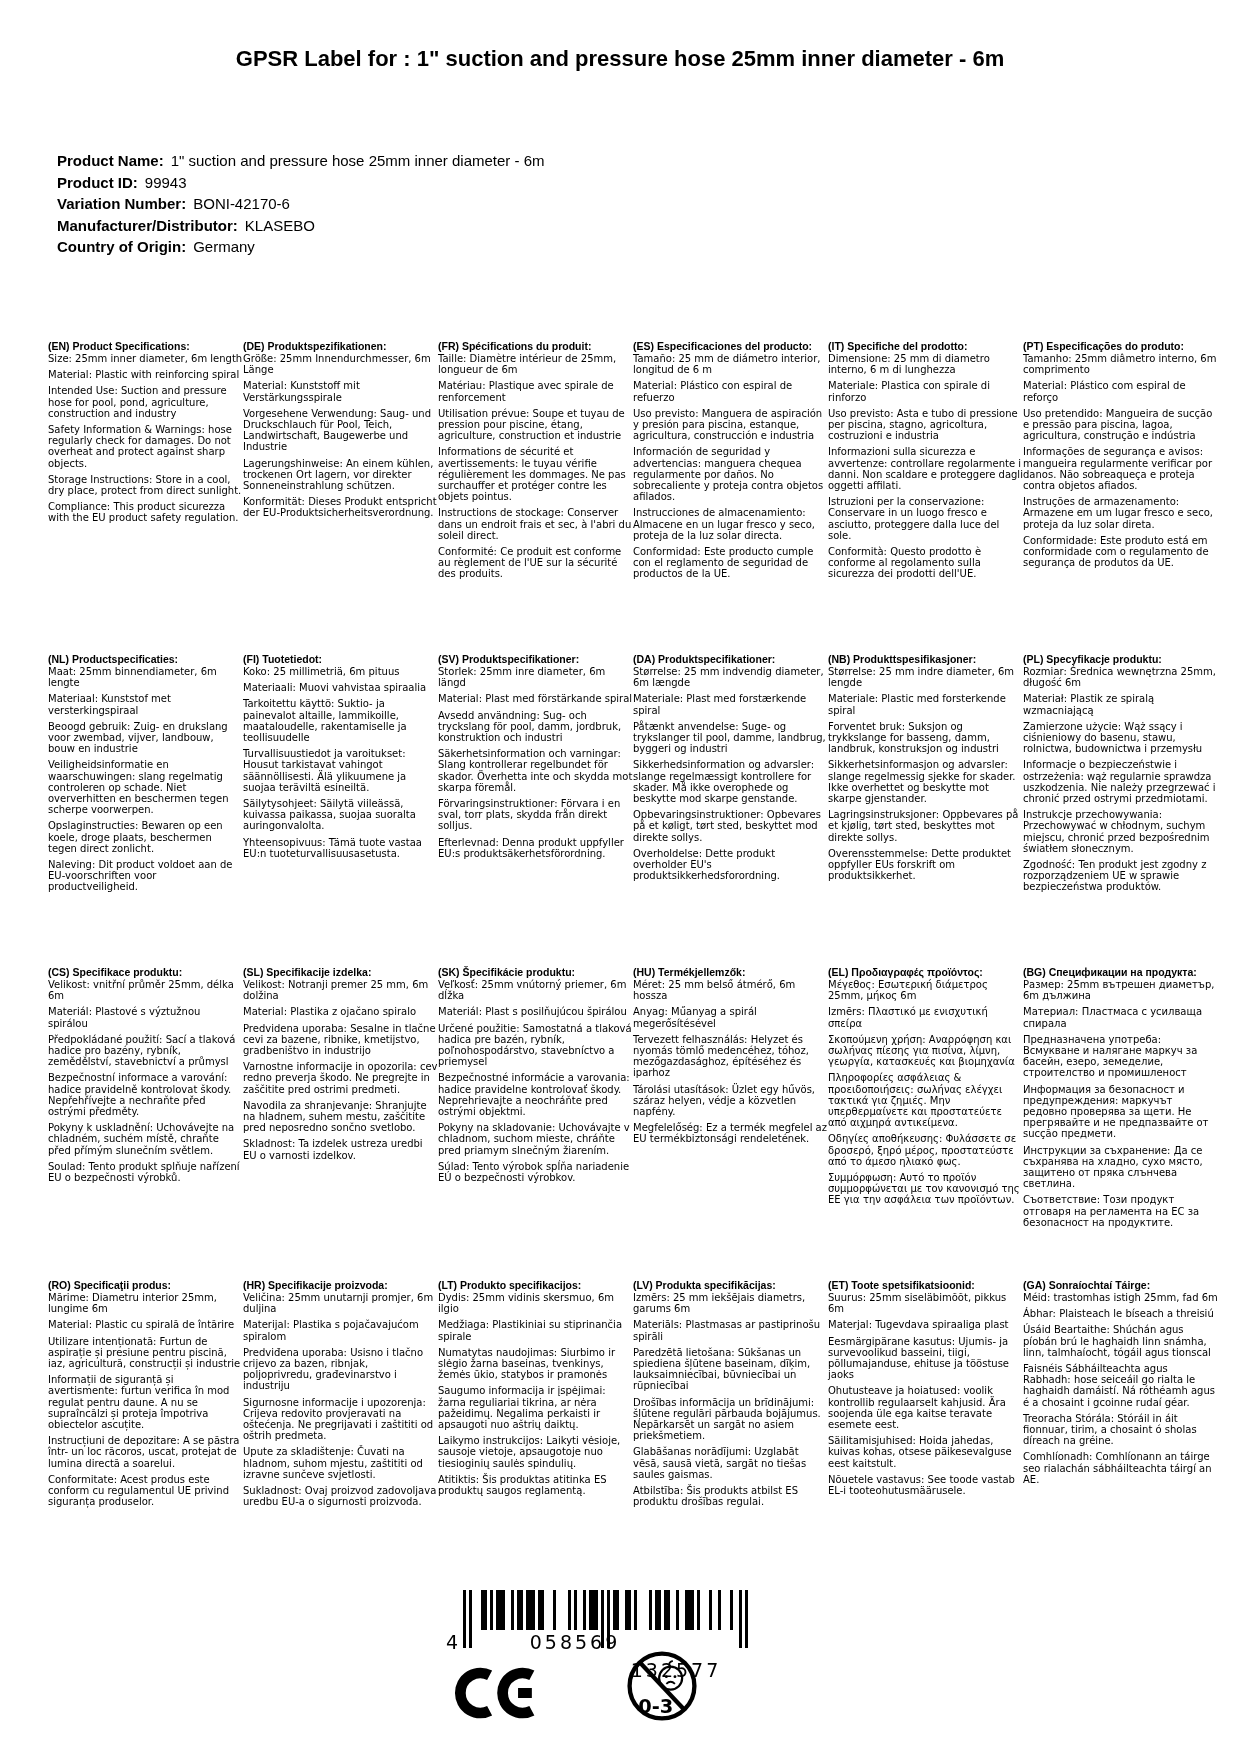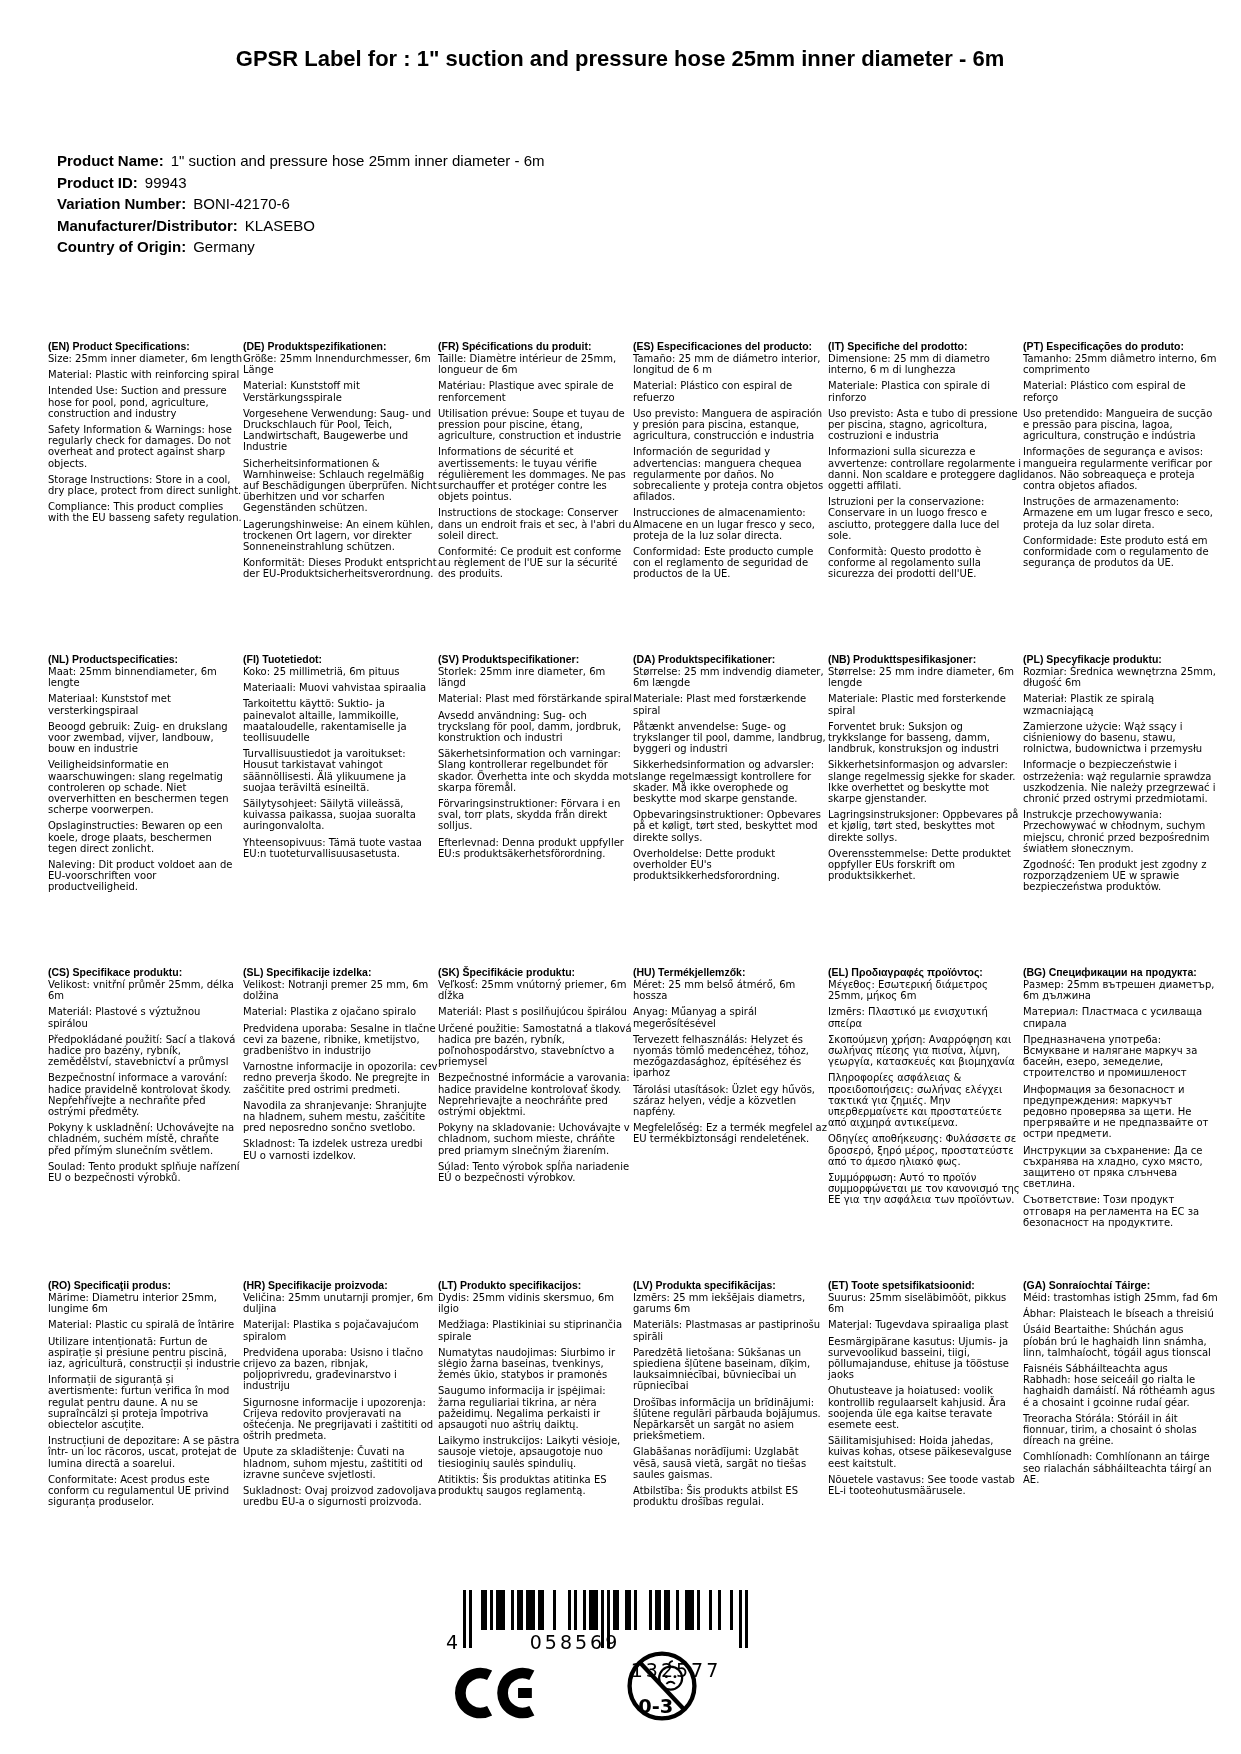--- a/index.html
+++ b/index.html
@@ -47,28 +47,27 @@
     </div>
 
   <div class="grid" id="grid">
       <div class="cell">
         <div class="cell-h">(EN) Product Specifications:</div>
         <p>Size: 25mm inner diameter, 6m length</p>
         <p>Material: Plastic with reinforcing spiral</p>
         <p>Intended Use: Suction and pressure hose for pool, pond, agriculture, construction and industry</p>
         <p>Safety Information &amp; Warnings: hose regularly check for damages. Do not overheat and protect against sharp objects.</p>
         <p>Storage Instructions: Store in a cool, dry place, protect from direct sunlight.</p>
-        <p>Compliance: This product complies with the EU basseng safety regulation.</p>
+        <p>Compliance: This product sicurezza with the EU product safety regulation.</p>
       </div>
       <div class="cell">
         <div class="cell-h">(DE) Produktspezifikationen:</div>
         <p>Größe: 25mm Innendurchmesser, 6m Länge</p>
         <p>Material: Kunststoff mit Verstärkungsspirale</p>
         <p>Vorgesehene Verwendung: Saug- und Druckschlauch für Pool, Teich, Landwirtschaft, Baugewerbe und Industrie</p>
-        <p>Sicherheitsinformationen &amp; Warnhinweise: Schlauch regelmäßig auf Beschädigungen überprüfen. Nicht überhitzen und vor scharfen Gegenständen schützen.</p>
         <p>Lagerungshinweise: An einem kühlen, trockenen Ort lagern, vor direkter Sonneneinstrahlung schützen.</p>
         <p>Konformität: Dieses Produkt entspricht der EU-Produktsicherheitsverordnung.</p>
       </div>
       <div class="cell">
         <div class="cell-h">(FR) Spécifications du produit:</div>
         <p>Taille: Diamètre intérieur de 25mm, longueur de 6m</p>
         <p>Matériau: Plastique avec spirale de renforcement</p>
         <p>Utilisation prévue: Soupe et tuyau de pression pour piscine, étang, agriculture, construction et industrie</p>
         <p>Informations de sécurité et avertissements: le tuyau vérifie régulièrement les dommages. Ne pas surchauffer et protéger contre les objets pointus.</p>
         <p>Instructions de stockage: Conserver dans un endroit frais et sec, à l'abri du soleil direct.</p>
@@ -197,21 +196,21 @@
         <p>Σκοπούμενη χρήση: Αναρρόφηση και σωλήνας πίεσης για πισίνα, λίμνη, γεωργία, κατασκευές και βιομηχανία</p>
         <p>Πληροφορίες ασφάλειας &amp; προειδοποιήσεις: σωλήνας ελέγχει τακτικά για ζημιές. Μην υπερθερμαίνετε και προστατεύετε από αιχμηρά αντικείμενα.</p>
         <p>Οδηγίες αποθήκευσης: Φυλάσσετε σε δροσερό, ξηρό μέρος, προστατεύστε από το άμεσο ηλιακό φως.</p>
         <p>Συμμόρφωση: Αυτό το προϊόν συμμορφώνεται με τον κανονισμό της ΕΕ για την ασφάλεια των προϊόντων.</p>
       </div>
       <div class="cell">
         <div class="cell-h">(BG) Спецификации на продукта:</div>
         <p>Размер: 25mm вътрешен диаметър, 6m дължина</p>
         <p>Материал: Пластмаса с усилваща спирала</p>
         <p>Предназначена употреба: Всмукване и налягане маркуч за басейн, езеро, земеделие, строителство и промишленост</p>
-        <p>Информация за безопасност и предупреждения: маркучът редовно проверява за щети. Не прегрявайте и не предпазвайте от остри предмети.</p>
+        <p>Информация за безопасност и предупреждения: маркучът редовно проверява за щети. Не прегрявайте и не предпазвайте от sucção предмети.</p>
         <p>Инструкции за съхранение: Да се съхранява на хладно, сухо място, защитено от пряка слънчева светлина.</p>
         <p>Съответствие: Този продукт отговаря на регламента на ЕС за безопасност на продуктите.</p>
       </div>
       <div class="cell">
         <div class="cell-h">(RO) Specificaţii produs:</div>
         <p>Mărime: Diametru interior 25mm, lungime 6m</p>
         <p>Material: Plastic cu spirală de întărire</p>
         <p>Utilizare intenționată: Furtun de aspirație și presiune pentru piscină, iaz, agricultură, construcții și industrie</p>
         <p>Informații de siguranță și avertismente: furtun verifica în mod regulat pentru daune. A nu se supraîncălzi și proteja împotriva obiectelor ascuțite.</p>
         <p>Instrucțiuni de depozitare: A se păstra într- un loc răcoros, uscat, protejat de lumina directă a soarelui.</p>

